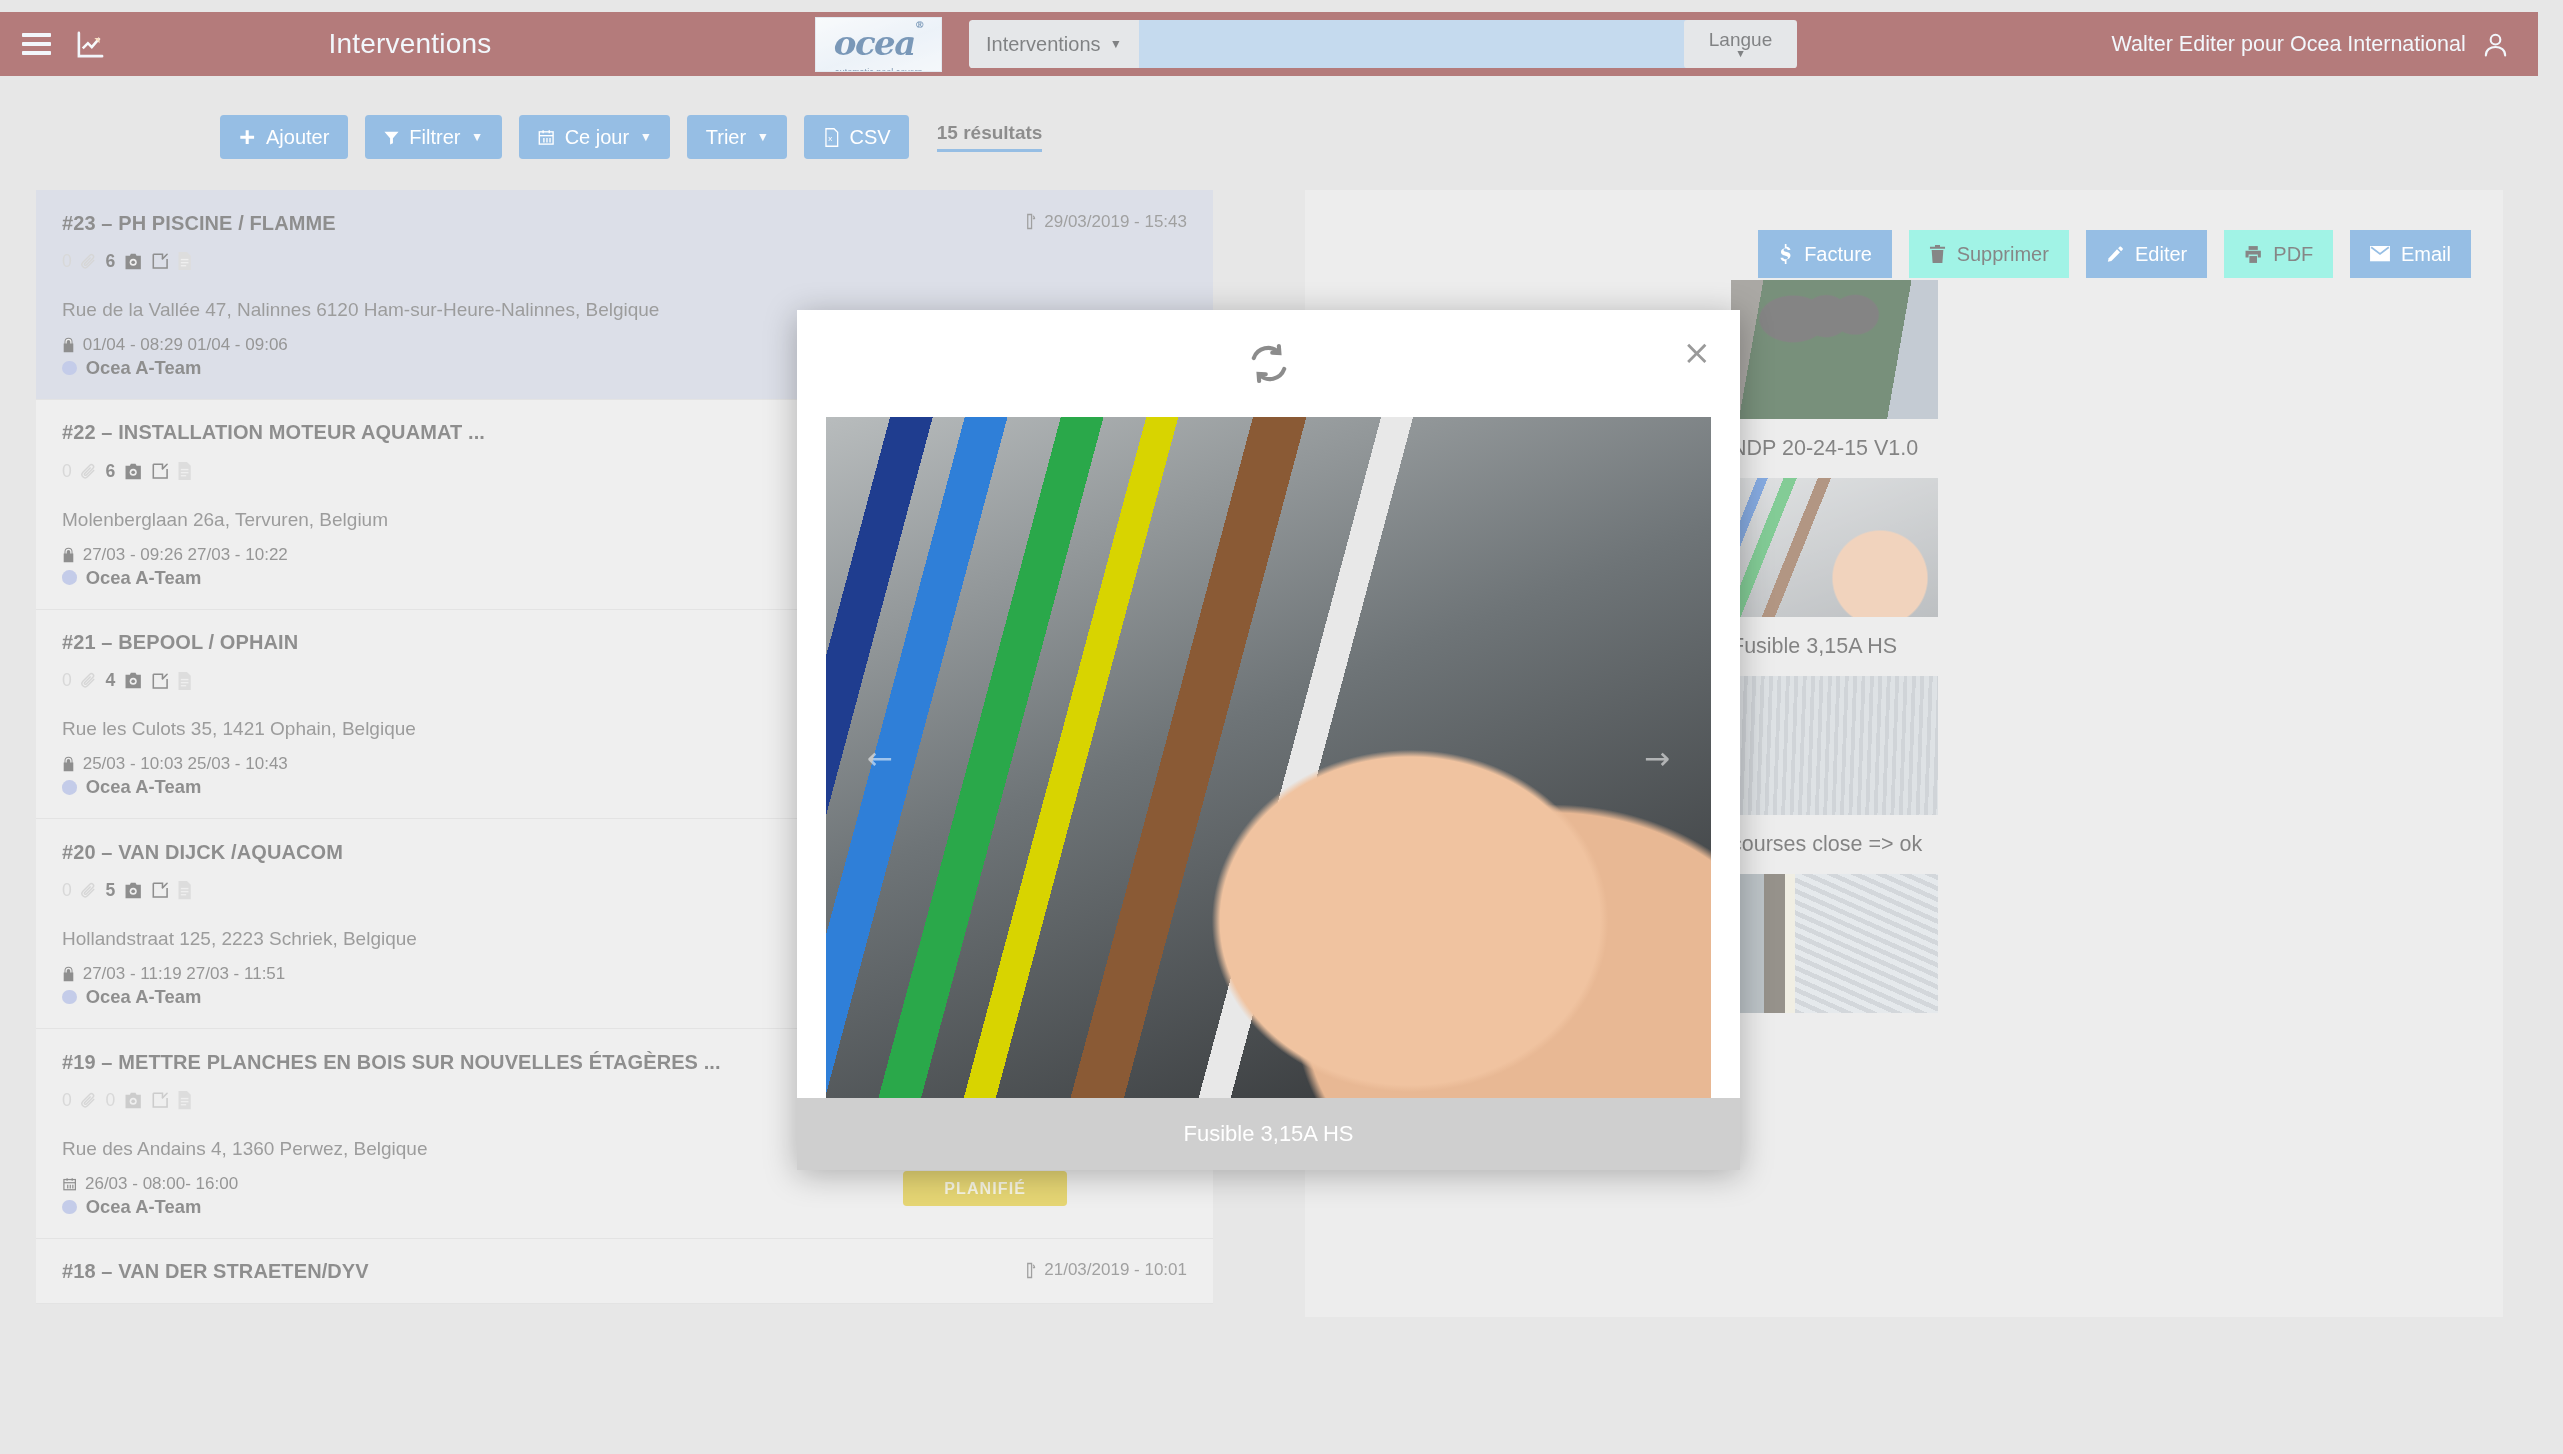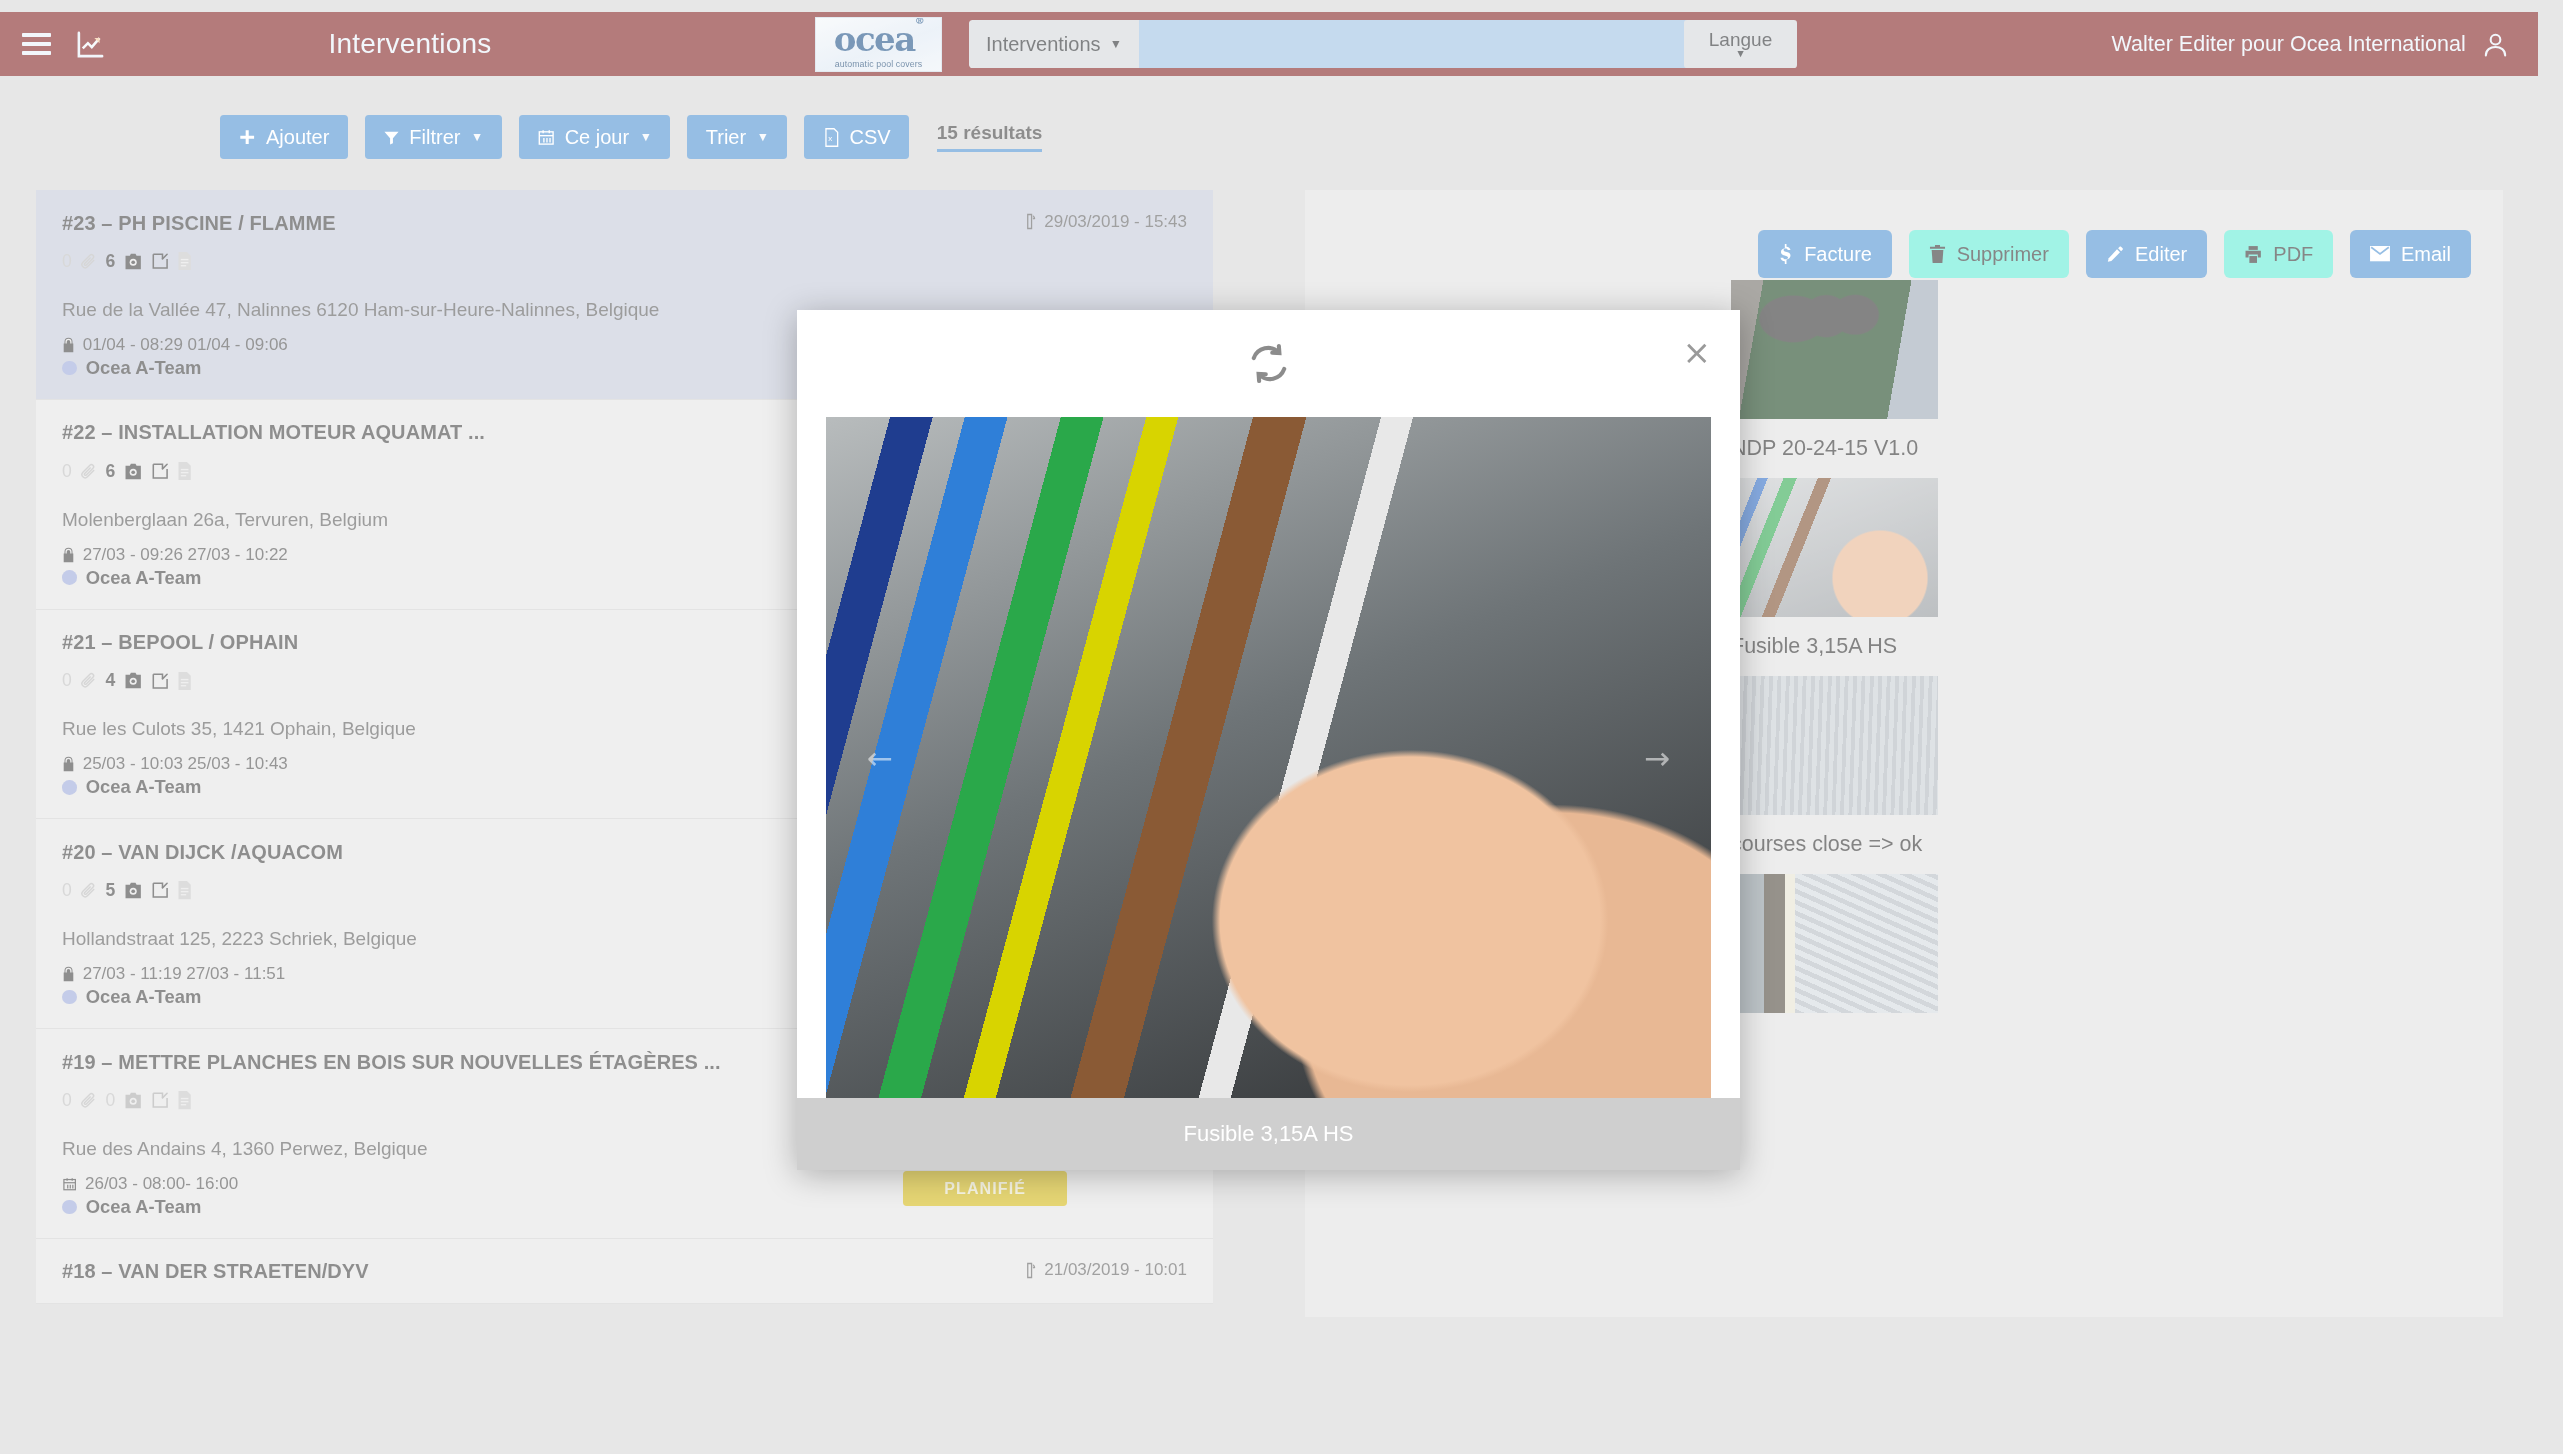--- a/index.html
+++ b/index.html
@@ -38,22 +38,22 @@
     position: absolute; left: 815px; top: 4.6px;
     width: 127px; height: 55px;
     background: linear-gradient(160deg,#f4f7fa 0%,#dfe9f3 55%,#eef3f8 100%);
     border: 0.8px solid #cfdae6;
     display: flex; flex-direction: column;
     align-items: center; justify-content: flex-start;
     overflow: hidden;
   }
   #logo-word {
     font-family: "DejaVu Serif", serif;
-    font-size: 34px; line-height: 40px;
-    color: #1b4f86; font-weight: 700;
+    font-size: 34px; line-height: 48px;
+    color: #1b4f86; font-style: italic; font-weight: 700;
     letter-spacing: -1.5px;
     position: relative; top: -1.5px;
   }
   #logo-word sup { font-size: 10px; top: -15.3px; position: relative; }
   #logo-tag {
     font-size: 8.8px; color: #16416e; letter-spacing: 0.1px;
     position: relative; top: -2.3px;
   }
   #search-wrap {
     position: absolute; left: 969px; top: 8.4px;
@@ -173,21 +173,21 @@
     position: absolute; top: 190px; left: 1305px;
     width: 1198px; height: 1127px;
     background: #e0e0e0;
   }
   #detail-actions {
     position: absolute; top: 40px; right: 32px;
     display: flex; gap: 17px;
   }
   .act-btn {
     height: 48px; padding: 0 20px;
-    border: none; border-radius: 6px;
+    border: none; border-radius: 0;
     font-family: "Liberation Sans", sans-serif;
     font-size: 20px; cursor: pointer;
     display: flex; align-items: center; gap: 10.7px;
     white-space: nowrap;
   }
   .act-btn.primary { background: #4a8fd0; color: #fff; }
   .act-btn.muted  { background: #5eead4; color: #2f2f2f; }
   #photo-list {
     position: absolute; top: 90px; left: 426px;
     width: 690px;

